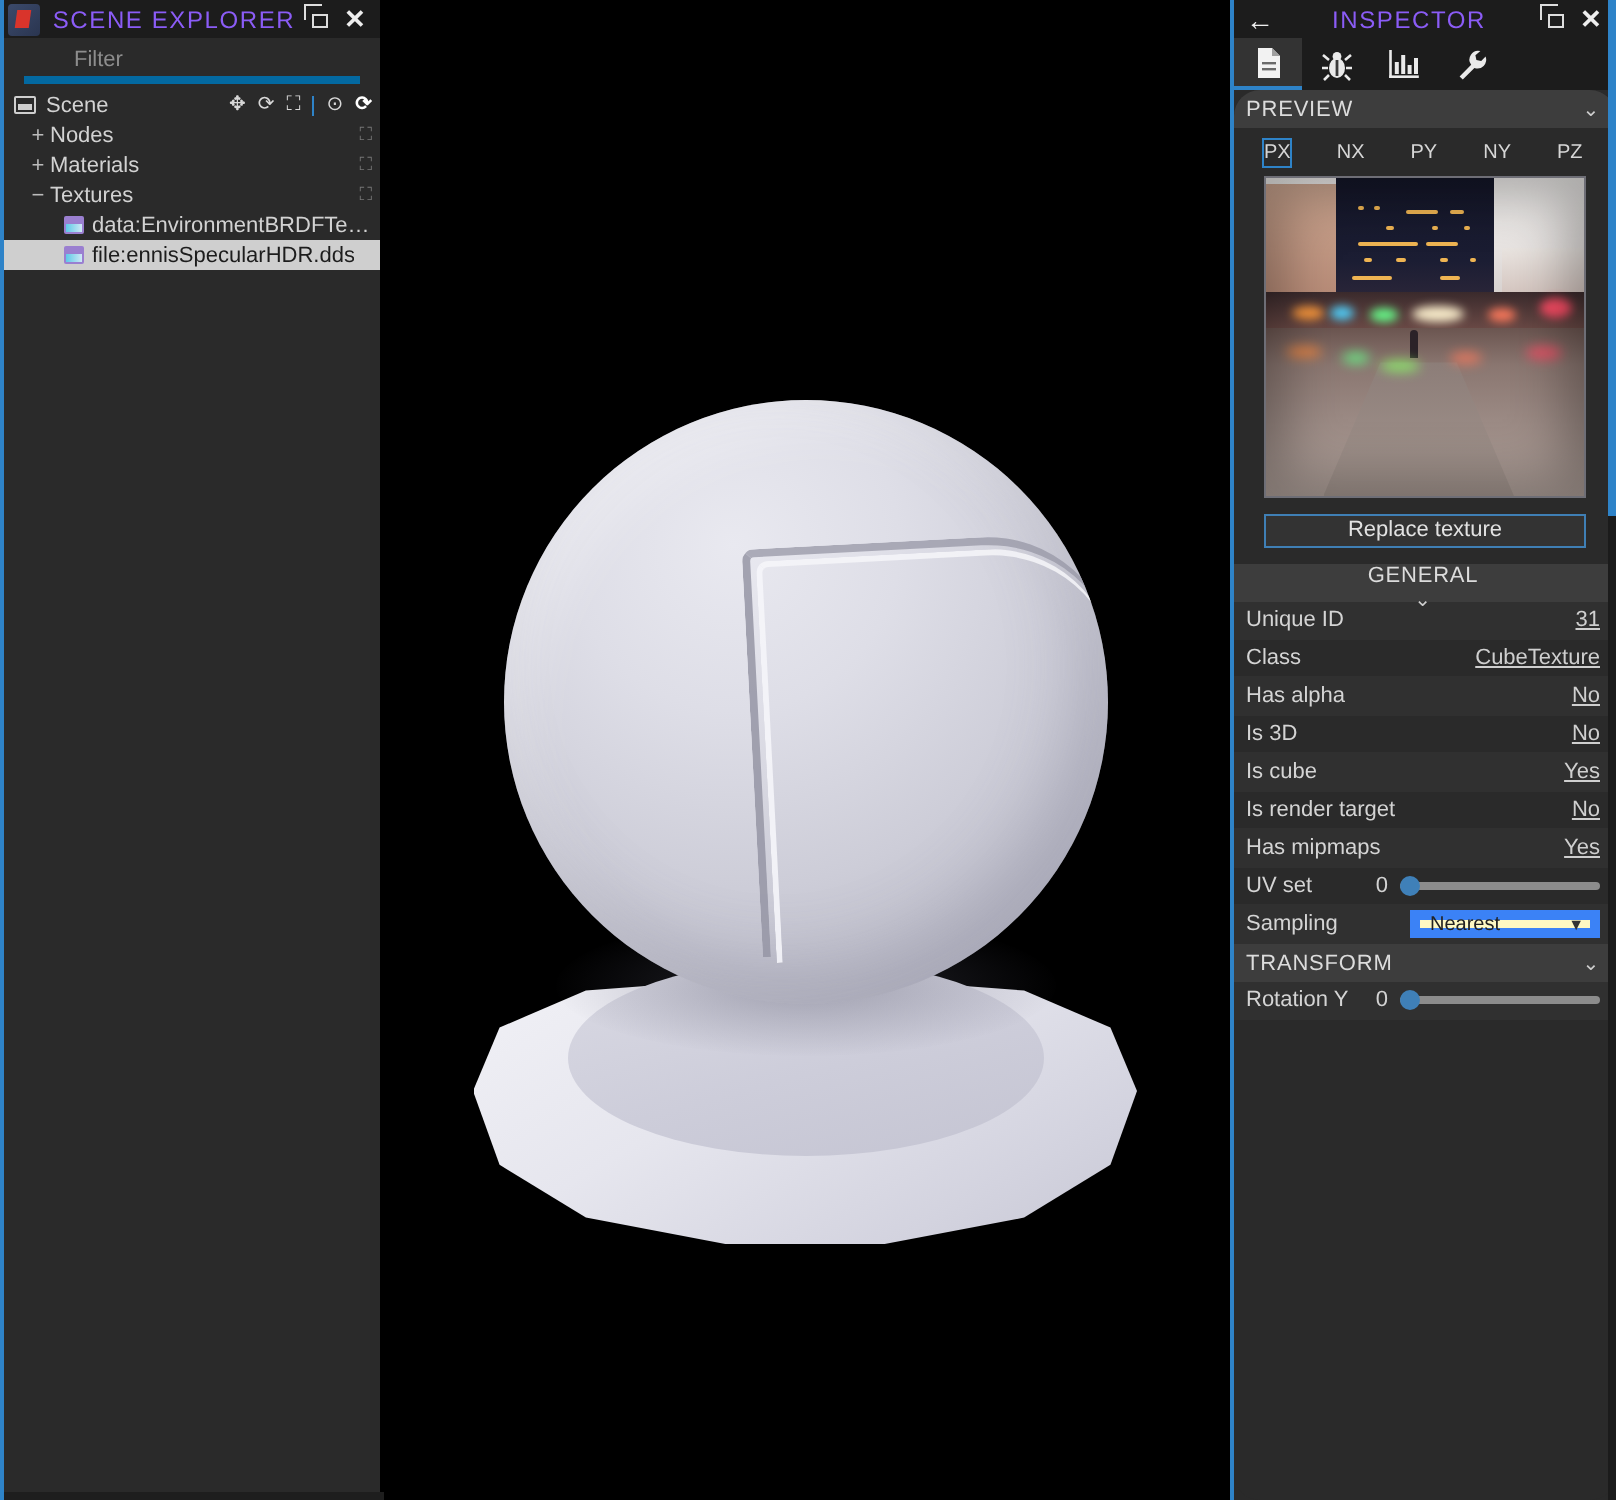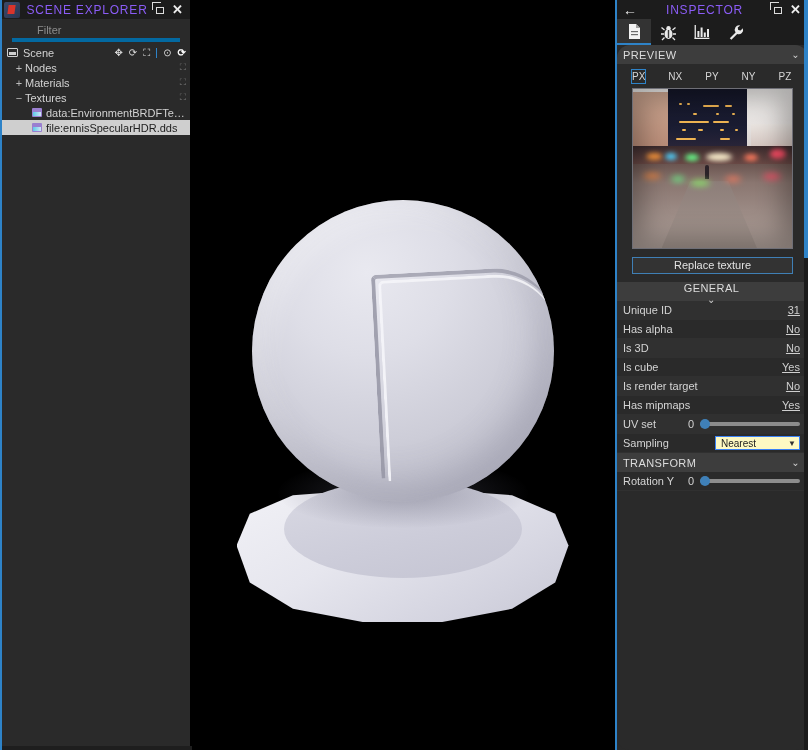--- a/index.html
+++ b/index.html
@@ -249,22 +249,22 @@
   .slider-track {
     width: 100px; height: 4px; background: #8c8c8c; border-radius: 2px; position: relative;
   }
   .slider-thumb {
     position: absolute; left: 0; top: -3px;
     width: 10px; height: 10px; border-radius: 50%;
     background: #3f80b8; cursor: pointer;
   }
   .select-box {
     margin-left: auto;
-    width: 85px; height: 14px;
-    background: #fef9c3; border: 1px solid #3b82f6;
+    width: 95px; height: 14px;
+    background: #fef9c3; border: 5px solid #3b82f6;
     color: #222; font-size: 10px;
     display: flex; align-items: center; justify-content: space-between;
     padding: 0 3px 0 5px; cursor: pointer;
   }
   .select-caret { font-size: 8px; color: #333; }
   #right-edge-scroll {
     position: absolute; right: 0; top: 0; width: 4px; height: 750px;
     background: #1b1b1b; z-index: 10;
   }
   #right-edge-scroll .thumb {
@@ -466,20 +466,24 @@
       <div class="sec-header" style="margin-top:8px;flex-direction:column;">
         <span>GENERAL</span>
         <span class="chev">⌄</span>
       </div>
 
       <div class="prop-row">
         <span class="prop-label">Unique ID</span>
         <span class="prop-value">31</span>
       </div>
       <div class="prop-row">
+        <span class="prop-label">Class</span>
+        <span class="prop-value">CubeTexture</span>
+      </div>
+      <div class="prop-row">
         <span class="prop-label">Has alpha</span>
         <span class="prop-value">No</span>
       </div>
       <div class="prop-row">
         <span class="prop-label">Is 3D</span>
         <span class="prop-value">No</span>
       </div>
       <div class="prop-row">
         <span class="prop-label">Is cube</span>
         <span class="prop-value">Yes</span>

